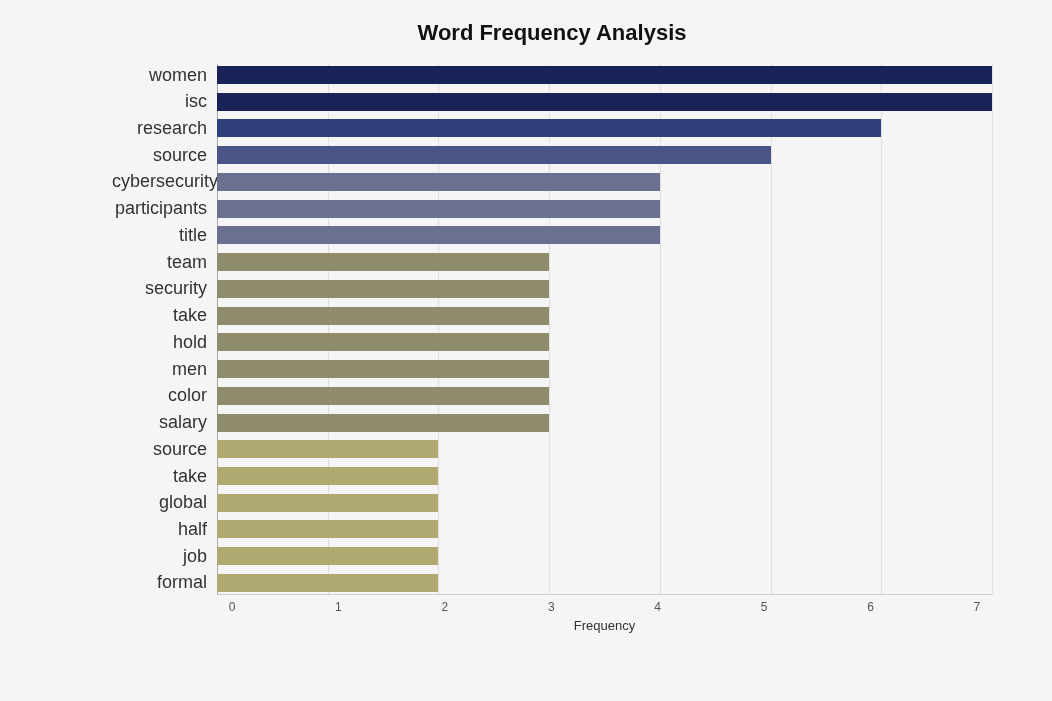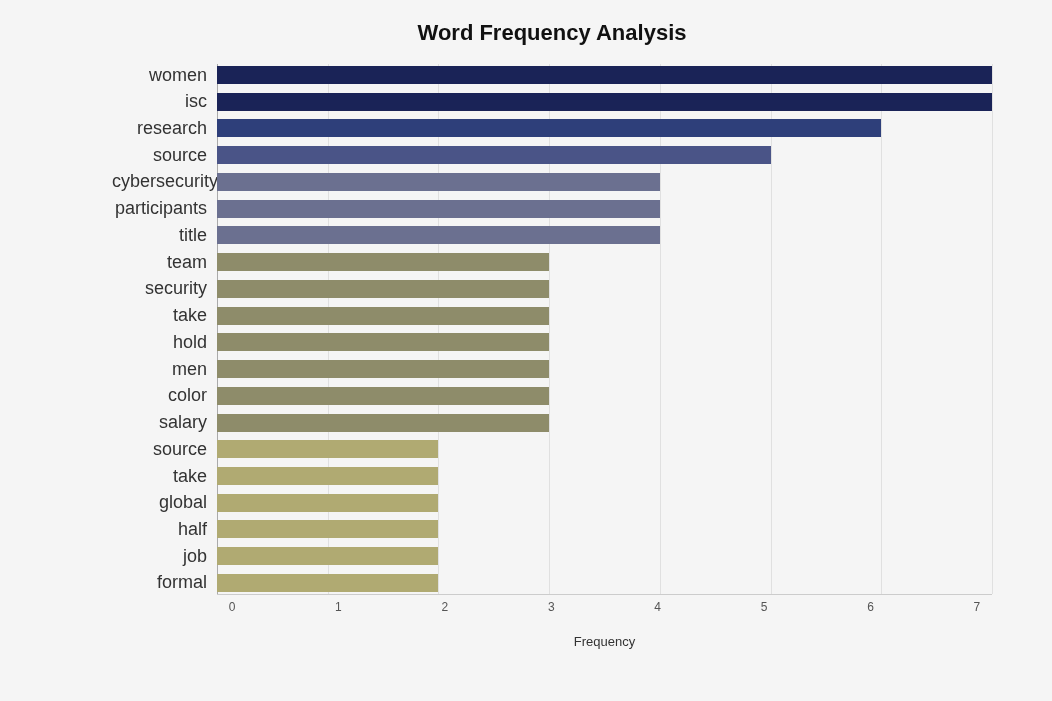--- a/index.html
+++ b/index.html
@@ -84,21 +84,21 @@
     .x-tick {
       font-size: 12px;
       color: #555;
       text-align: center;
       width: 30px;
     }
     .x-label {
       text-align: center;
       font-size: 13px;
       color: #333;
-      margin-top: 20px;
+      margin-top: 4px;
     }
     
     .grid-lines {
       position: absolute;
       left: 105px;
       right: 0;
       top: 0;
       bottom: 50px;
       pointer-events: none;
     }

